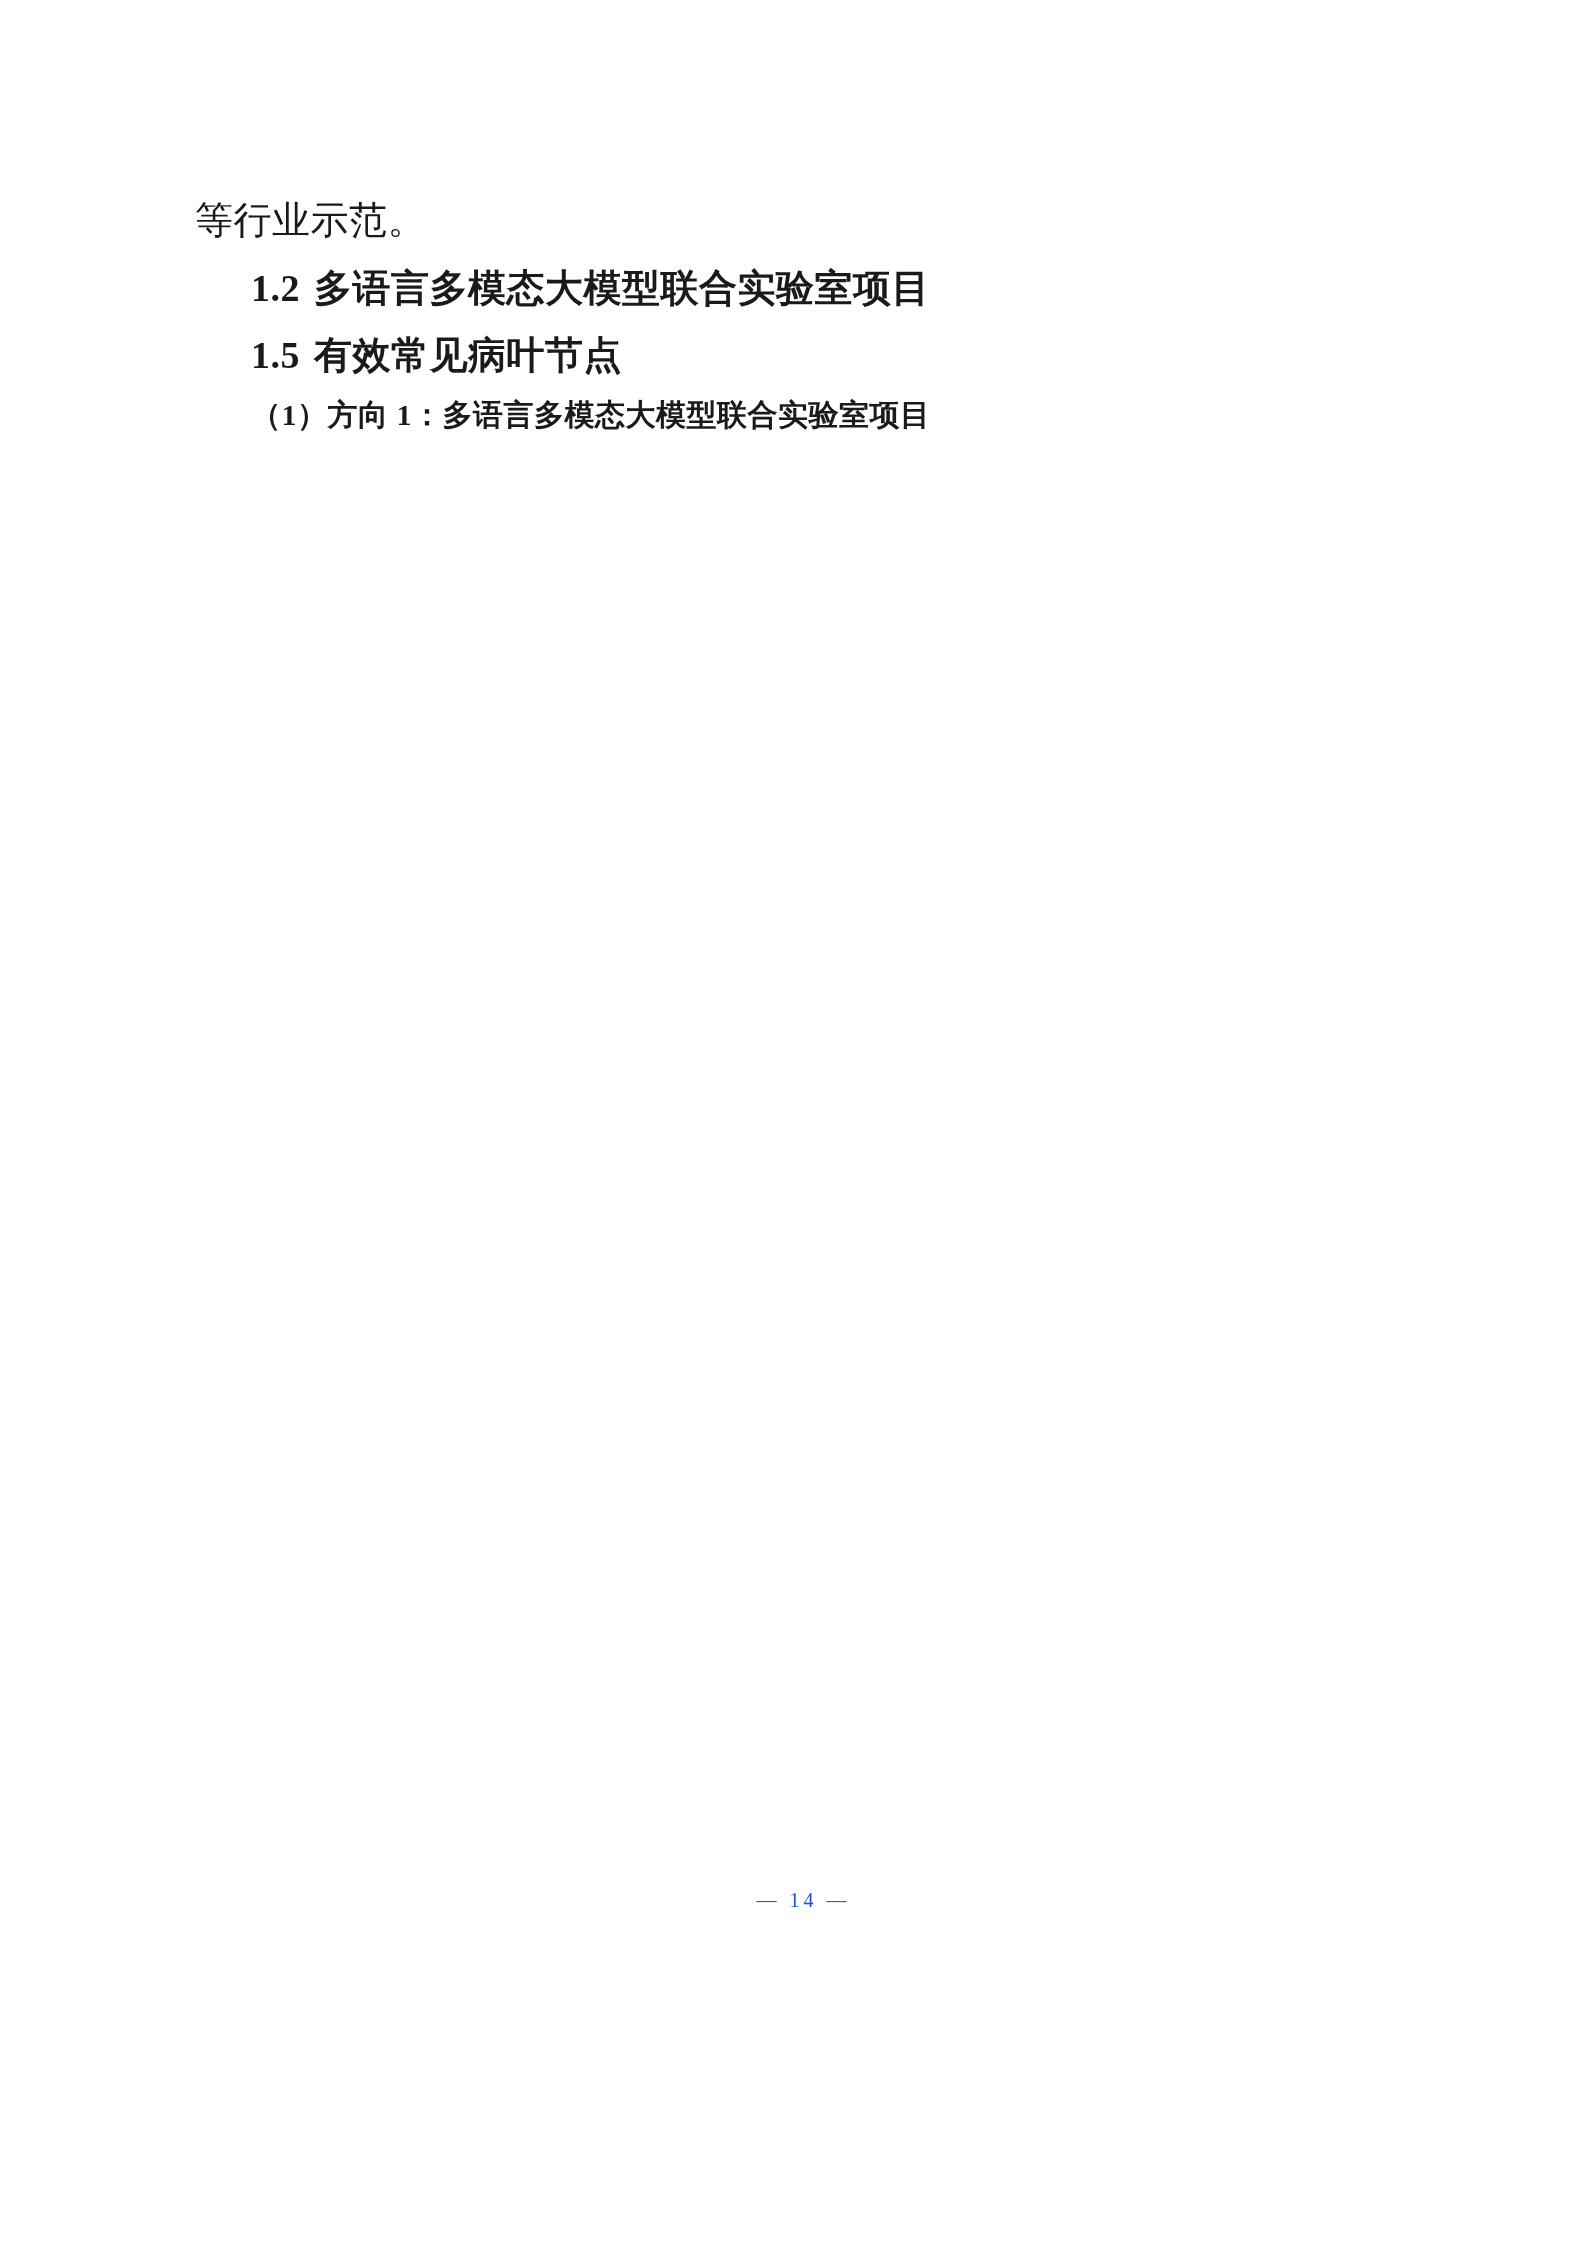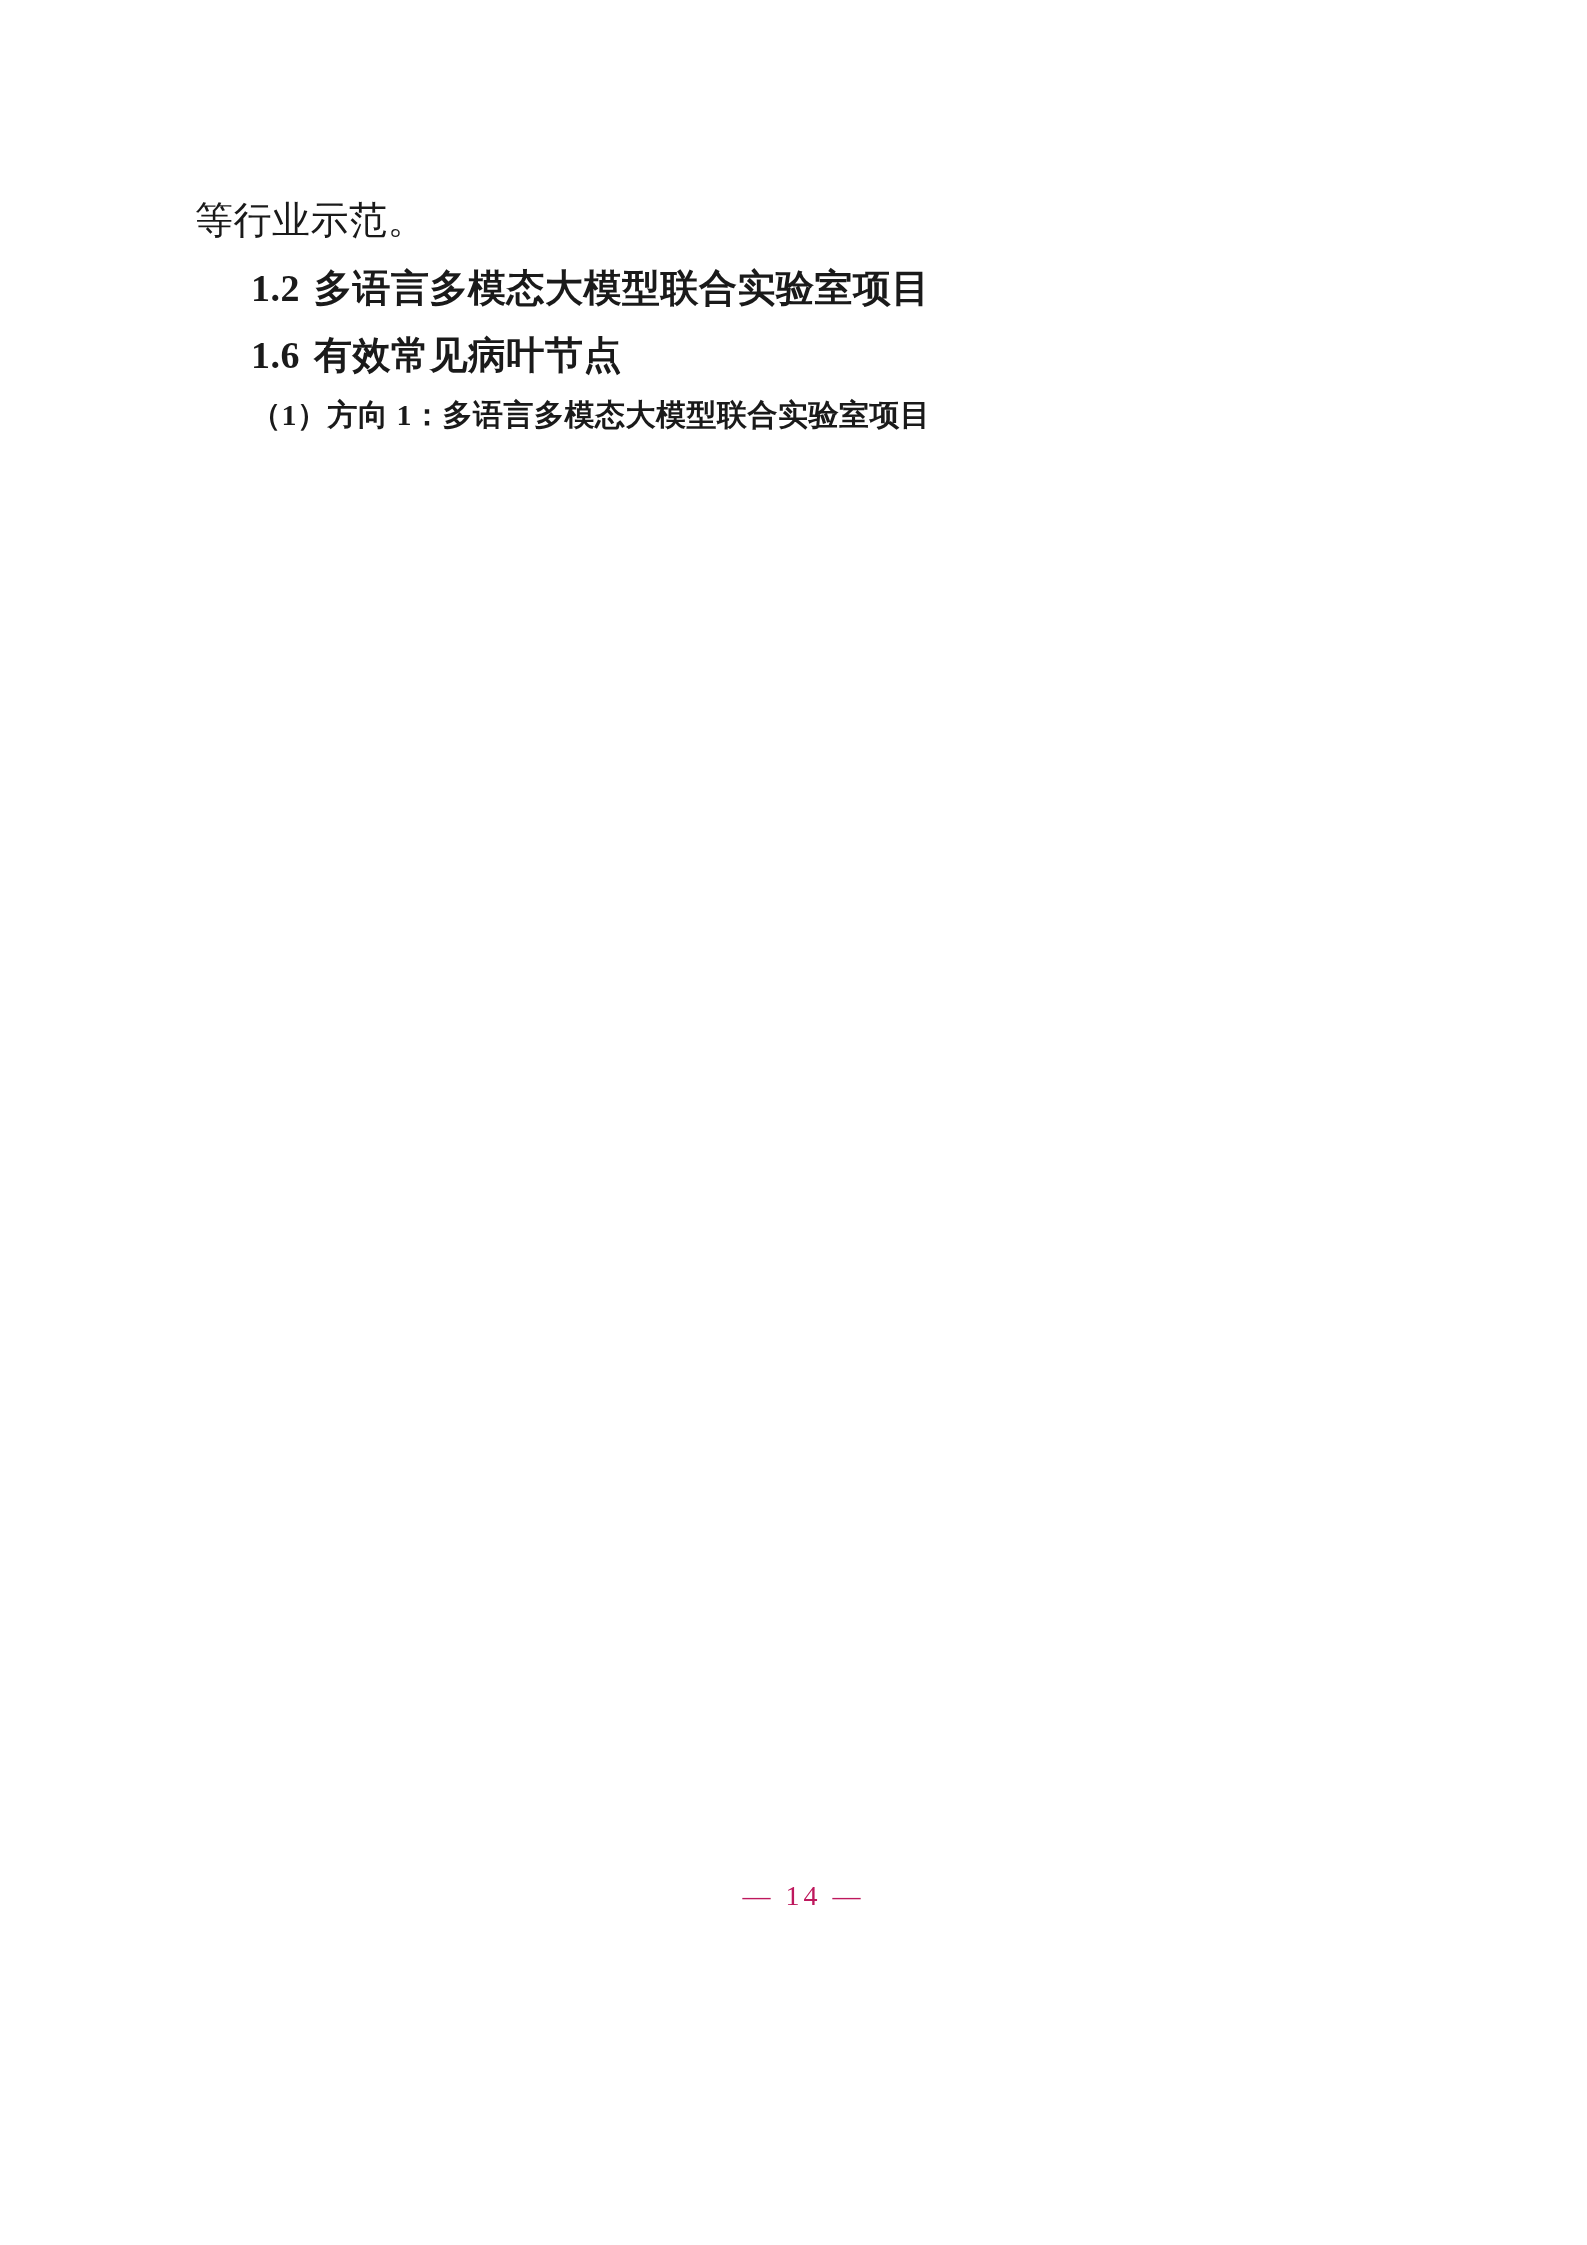--- a/index.html
+++ b/index.html
@@ -55,40 +55,40 @@
     text-indent: 56px;
     font-size: 30px;
     letter-spacing: 0.5px;
   }
   .footer {
     position: absolute;
     left: 0;
     right: 0;
     bottom: 122px;
     text-align: center;
-    font-size: 28px;
-    color: #be185d;
+    font-size: 20px;
+    color: #1d4ed8;
     letter-spacing: 4px;
     padding-left: 20px;
   }
 </style>
 </head>
 <body>
 
 <div class="page">
   <div class="doc-body">
 
     <p class="para">等行业示范。</p>
 
     <p class="heading"><span class="num">1.2</span><span>多语言多模态大模型联合实验室项目</span></p>
 
 
 
 
-    <p class="heading"><span class="num">1.6</span><span>有效常见病叶节点</span></p>
+    <p class="heading"><span class="num">1.5</span><span>有效常见病叶节点</span></p>
 
     <p class="subheading">（1）方向 1：多语言多模态大模型联合实验室项目</p>
 
   </div>
 
   <div class="footer">
     <span>— 14 —</span>
   </div>
 </div>
 

